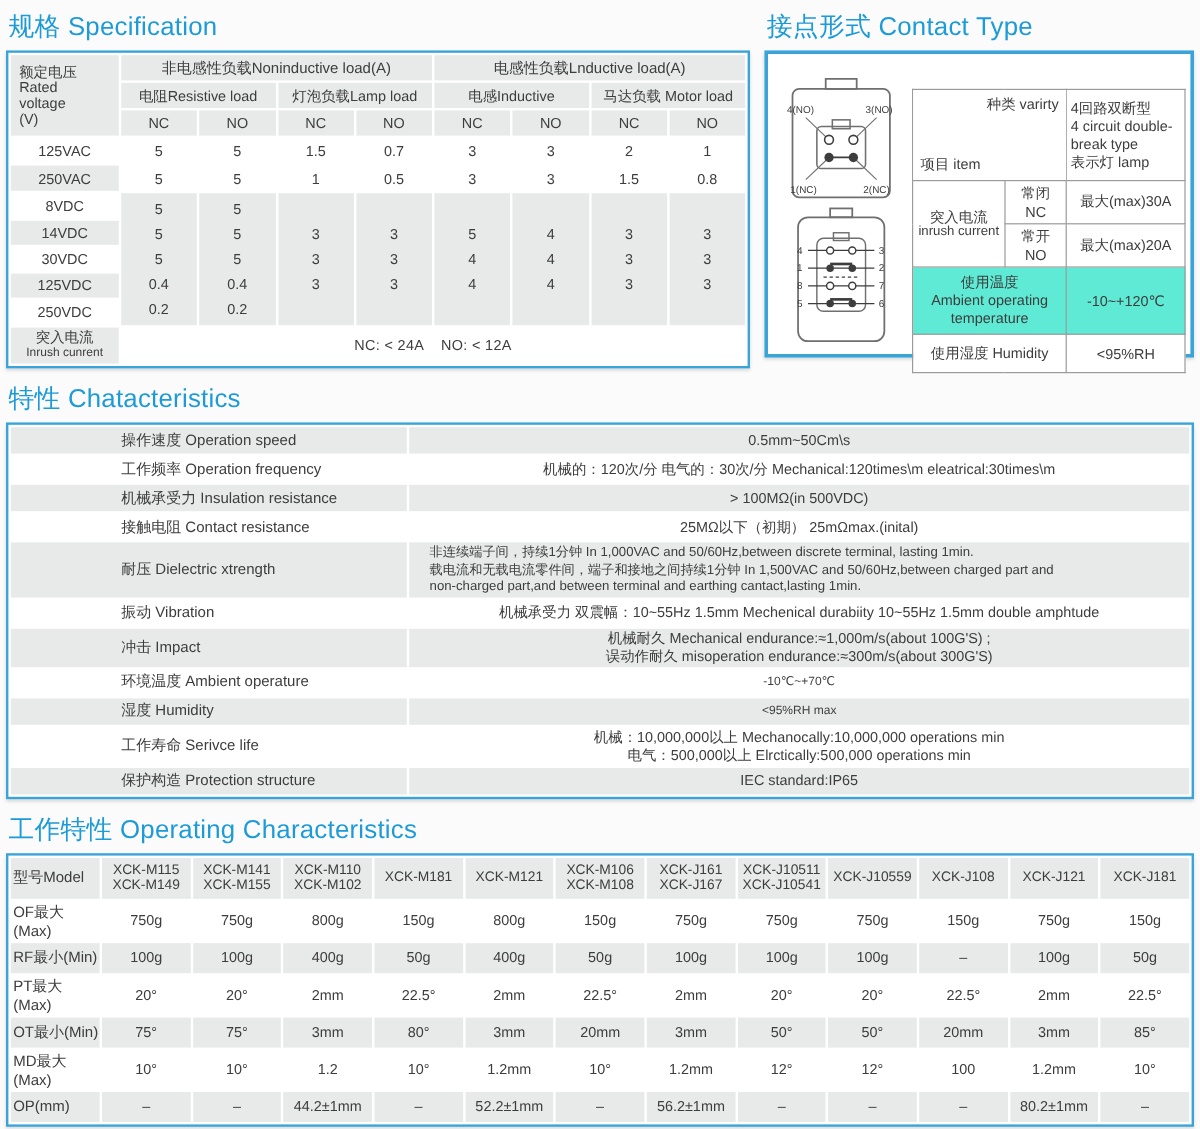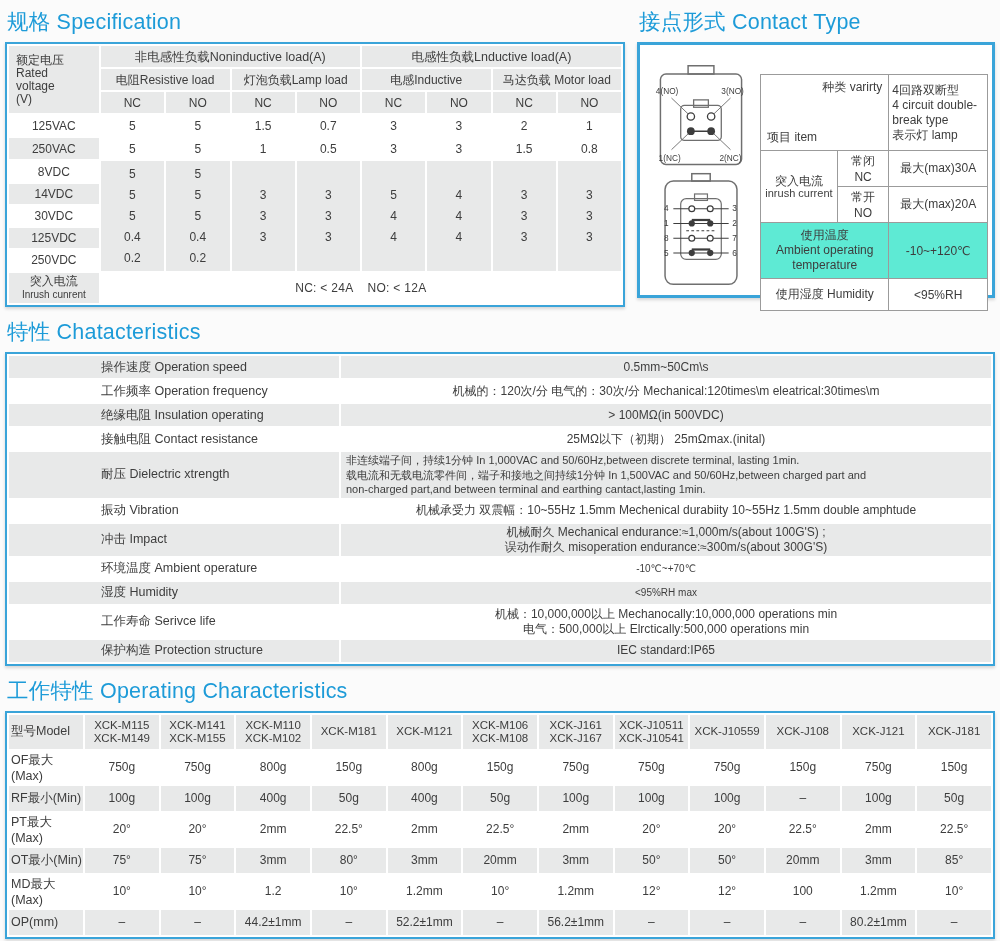--- a/index.html
+++ b/index.html
@@ -45,21 +45,21 @@
   .type-desc { text-align:left; white-space:pre-line; line-height:15px; padding-left:6px; }
   .c-sub { height:30px; }
   .temp-label { white-space:pre-line; line-height:15px; }
 
   
   .char-table td { height:22px; }
   .char-table .c-label { text-align:left; padding-left:92px; font-size:12.5px; width:330px; }
   .char-table .c-value { font-size:12px; }
   .char-table .lines div { line-height:15px; }
   .char-table .small { font-size:10px; }
-  .char-table .tiny-lines div { font-size:11px; line-height:14.5px; text-align:left; padding-left:4px; }
+  .char-table .tiny-lines div { font-size:11px; line-height:14.5px; text-align:left; padding-left:16px; }
 
   
   .op-table { table-layout:fixed; }
   .op-table td { height:25px; font-size:12px; }
   .op-table .mh { font-size:11.5px; white-space:pre-line; line-height:13px; height:34px; padding:1px 0; }
   .op-table .rl { text-align:left; padding-left:2px; font-size:12.5px; }
 
   svg text { font-family:"Liberation Sans","DejaVu Sans",sans-serif; fill:#3d3d3d; }
   .mt { margin-top:10px; }
 </style>
@@ -327,21 +327,21 @@
             </tr>
             <tr>
               <td class="c-label ">工作频率 Operation frequency</td>
               <td class="c-value ">
                 <div class="lines">
                   <div>机械的：120次/分  电气的：30次/分   Mechanical:120times\m eleatrical:30times\m</div>
                 </div>
               </td>
             </tr>
             <tr>
-              <td class="c-label g">绝缘电阻 Insulation operating</td>
+              <td class="c-label g">机械承受力 Insulation resistance</td>
               <td class="c-value g">
                 <div class="lines">
                   <div>&gt; 100MΩ(in 500VDC)</div>
                 </div>
               </td>
             </tr>
             <tr>
               <td class="c-label ">接触电阻 Contact resistance</td>
               <td class="c-value ">
                 <div class="lines">

